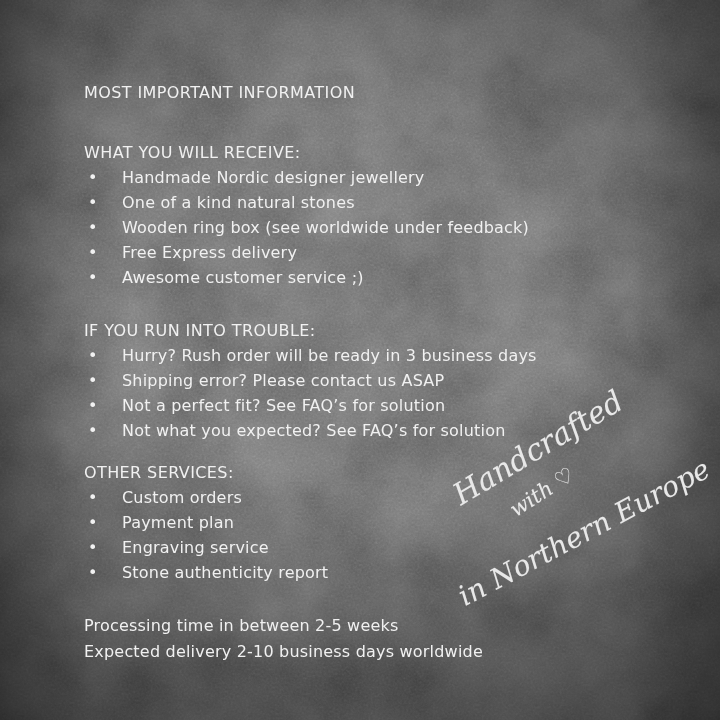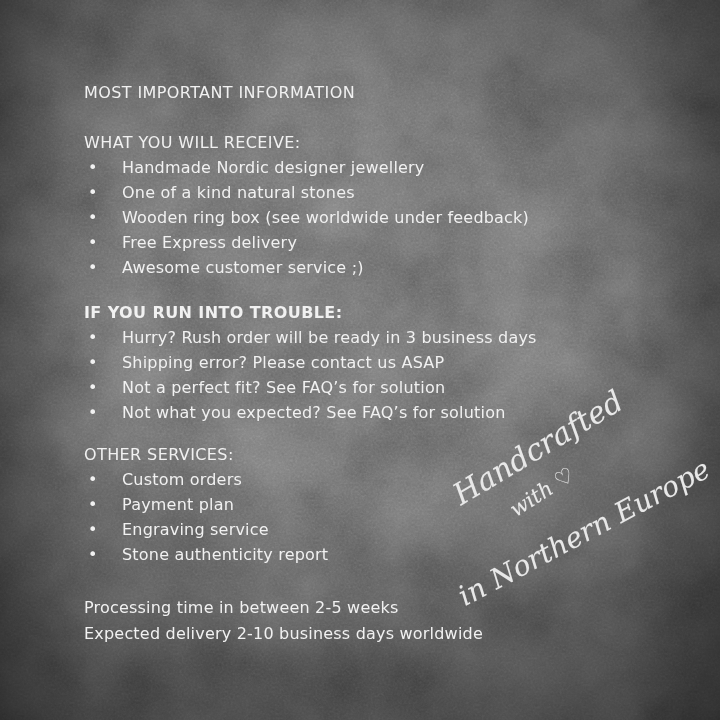--- a/index.html
+++ b/index.html
@@ -19,22 +19,22 @@
       linear-gradient(90deg, rgba(0,0,0,0.25) 0%, rgba(0,0,0,0) 12%, rgba(0,0,0,0) 88%, rgba(0,0,0,0.2) 100%);
   }
   .content {
     position: absolute; left: 84px; top: 80px; width: 585px;
     color: #f1f1f1;
     font-size: 16px; line-height: 25px; letter-spacing: 0.2px;
   }
   .content h1, .content h2 {
     font-size: 16px; font-weight: 400; margin: 0; letter-spacing: 0.4px;
   }
-  .content h2.s1 { margin-top: 25px; }
-  .content h2.s2 { margin-top: 20px; font-weight: bold; }
+  .content h2.s1 { margin-top: 35px; }
+  .content h2.s2 { margin-top: 28px; }
   .content h2.s3 { margin-top: 17px; }
   .content ul { list-style: none; margin: 0; padding: 0; }
   .content li { display: flex; height: 25px; }
   .dot { width: 34px; padding-left: 4px; flex: none; }
   .itxt { flex: 1; }
   .footer-line { margin: 0; line-height: 26px; }
   .footer-line.first { margin-top: 28px; }
   .signature {
     position: absolute; left: 0; top: 0; width: 720px; height: 720px;
     pointer-events: none;

